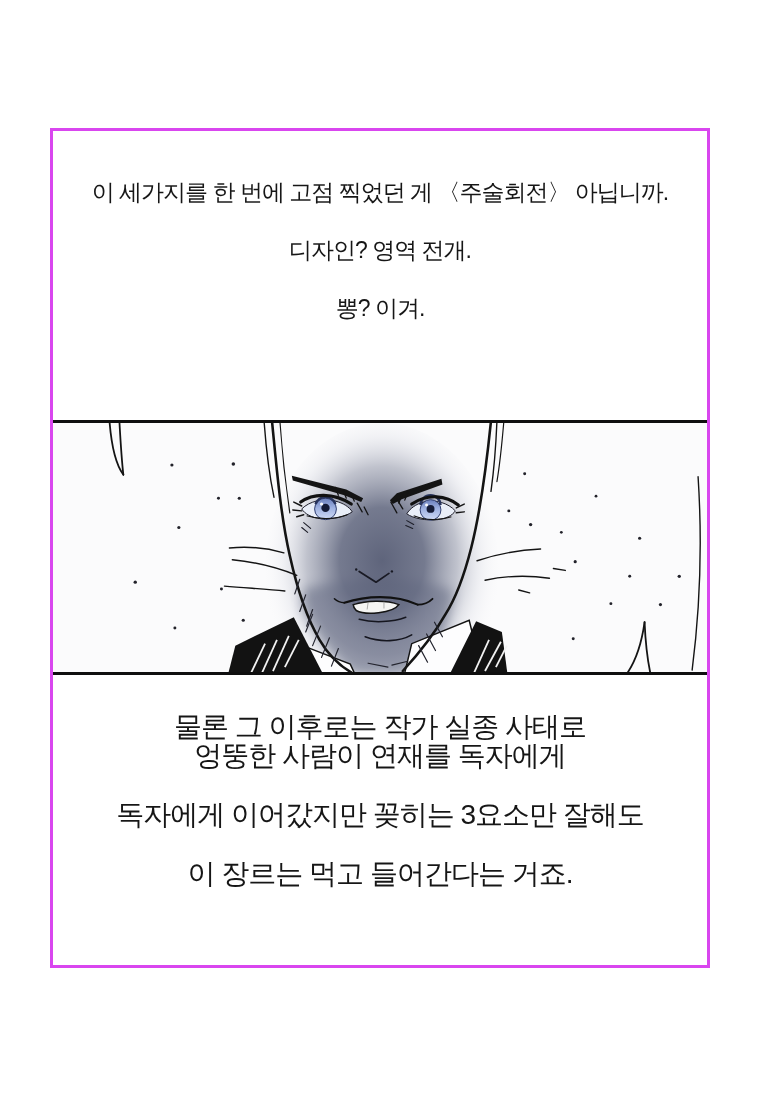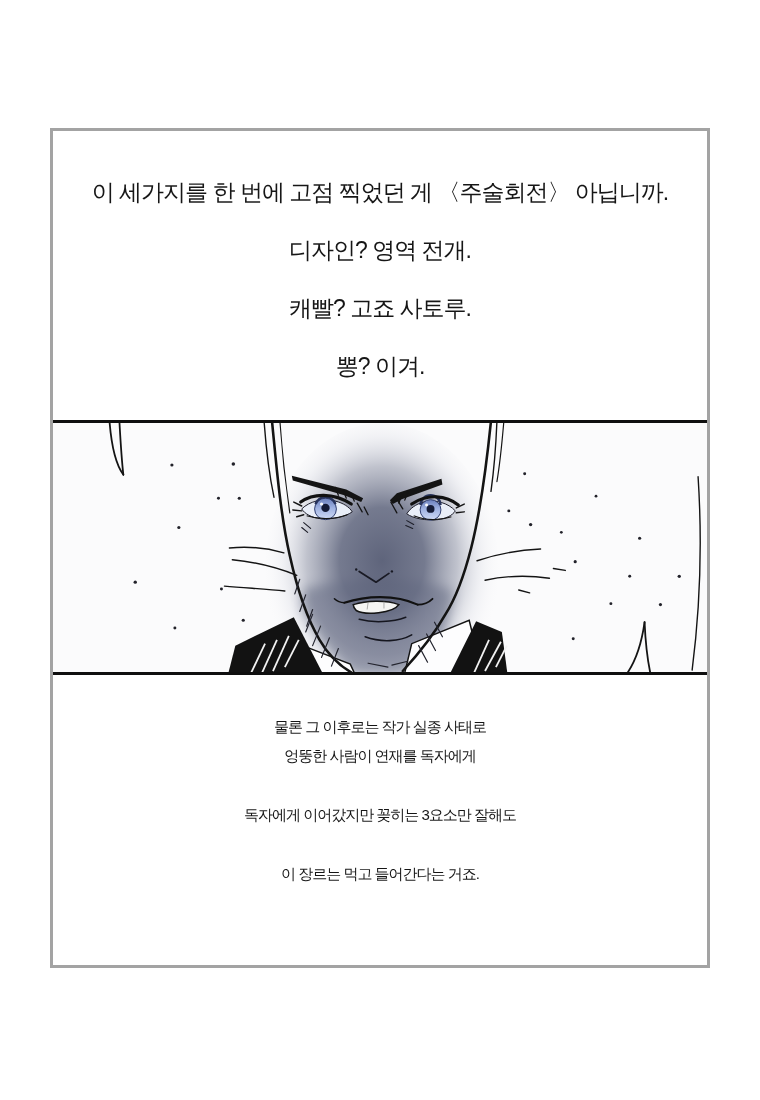--- a/index.html
+++ b/index.html
@@ -7,53 +7,52 @@
     width:760px;height:1100px;
     background:#ffffff;
     font-family:"Liberation Sans","DejaVu Sans",sans-serif;
     overflow:hidden;
     position:relative;
   }
   .panel-box{
     position:absolute;
     left:50px;top:128px;
     width:660px;height:840px;
-    border:3px solid #a3a3a3;
+    border:3px solid #d946ef;
     box-sizing:border-box;
     background:#ffffff;
   }
   .narration{color:#161616;text-align:center;letter-spacing:-1px;}
   .narration-top{
     height:289px;box-sizing:border-box;padding-top:32px;
     font-size:23px;font-weight:500;
   }
   .narration-top .tline{height:58px;line-height:58px;white-space:nowrap;}
   .manga-panel{
     height:255px;box-sizing:border-box;
     border-top:3px solid #0f0f0f;border-bottom:3px solid #0f0f0f;
     background:#fbfbfc;
     overflow:hidden;
   }
   .manga-panel svg{display:block;width:100%;height:100%;}
   .narration-bottom{
     height:248px;box-sizing:border-box;padding-top:37px;
-    font-size:15px;font-weight:500;
+    font-size:28px;font-weight:500;
   }
   .narration-bottom .para{margin:0 0 30px 0;}
   .narration-bottom .bline{height:29px;line-height:29px;white-space:nowrap;}
 </style>
 </head>
 <body>
 
 <div class="panel-box">
 
   <div class="narration narration-top">
     <div class="tline">이 세가지를 한 번에 고점 찍었던 게 〈주술회전〉 아닙니까.</div>
     <div class="tline">디자인? 영역 전개.</div>
-    <div class="tline">캐빨? 고죠 사토루.</div>
     <div class="tline">뽕? 이겨.</div>
   </div>
 
   <div class="manga-panel">
     <svg viewBox="0 0 660 255" preserveAspectRatio="none">
       <defs>
         <radialGradient id="shade" cx="50%" cy="47%" r="52%">
           <stop offset="0%" stop-color="#585e76" stop-opacity="0.96"></stop>
           <stop offset="35%" stop-color="#666c83" stop-opacity="0.90"></stop>
           <stop offset="62%" stop-color="#8a8fa2" stop-opacity="0.52"></stop>

